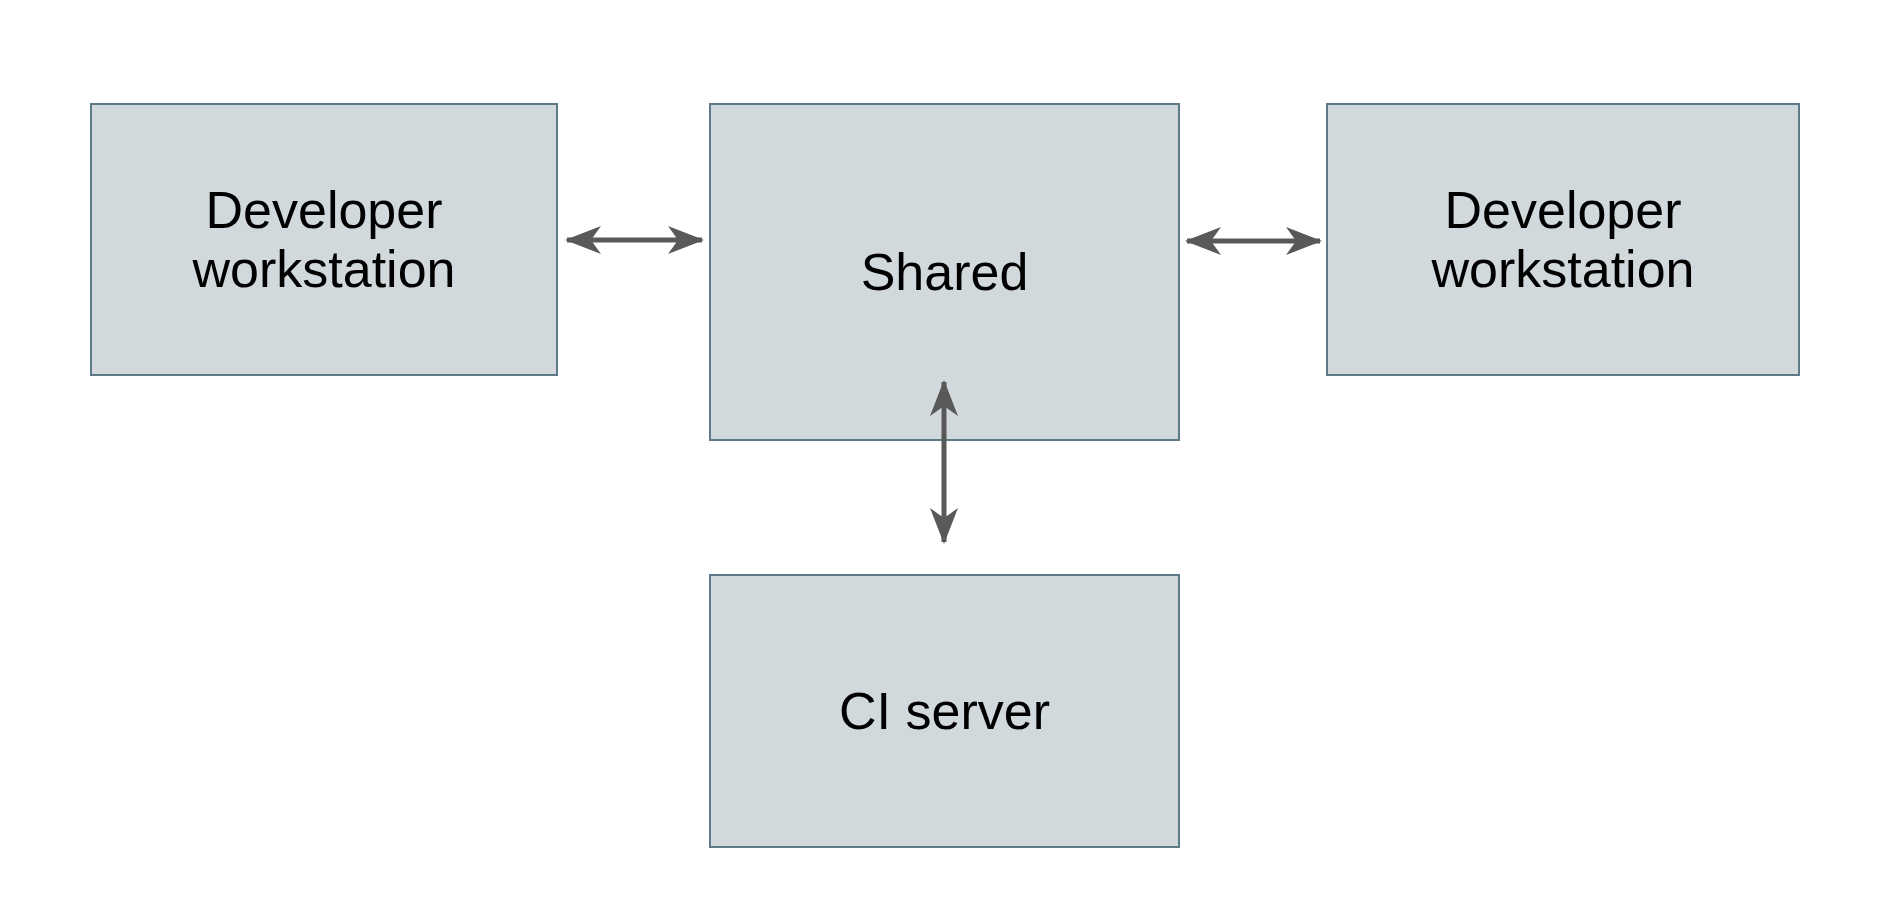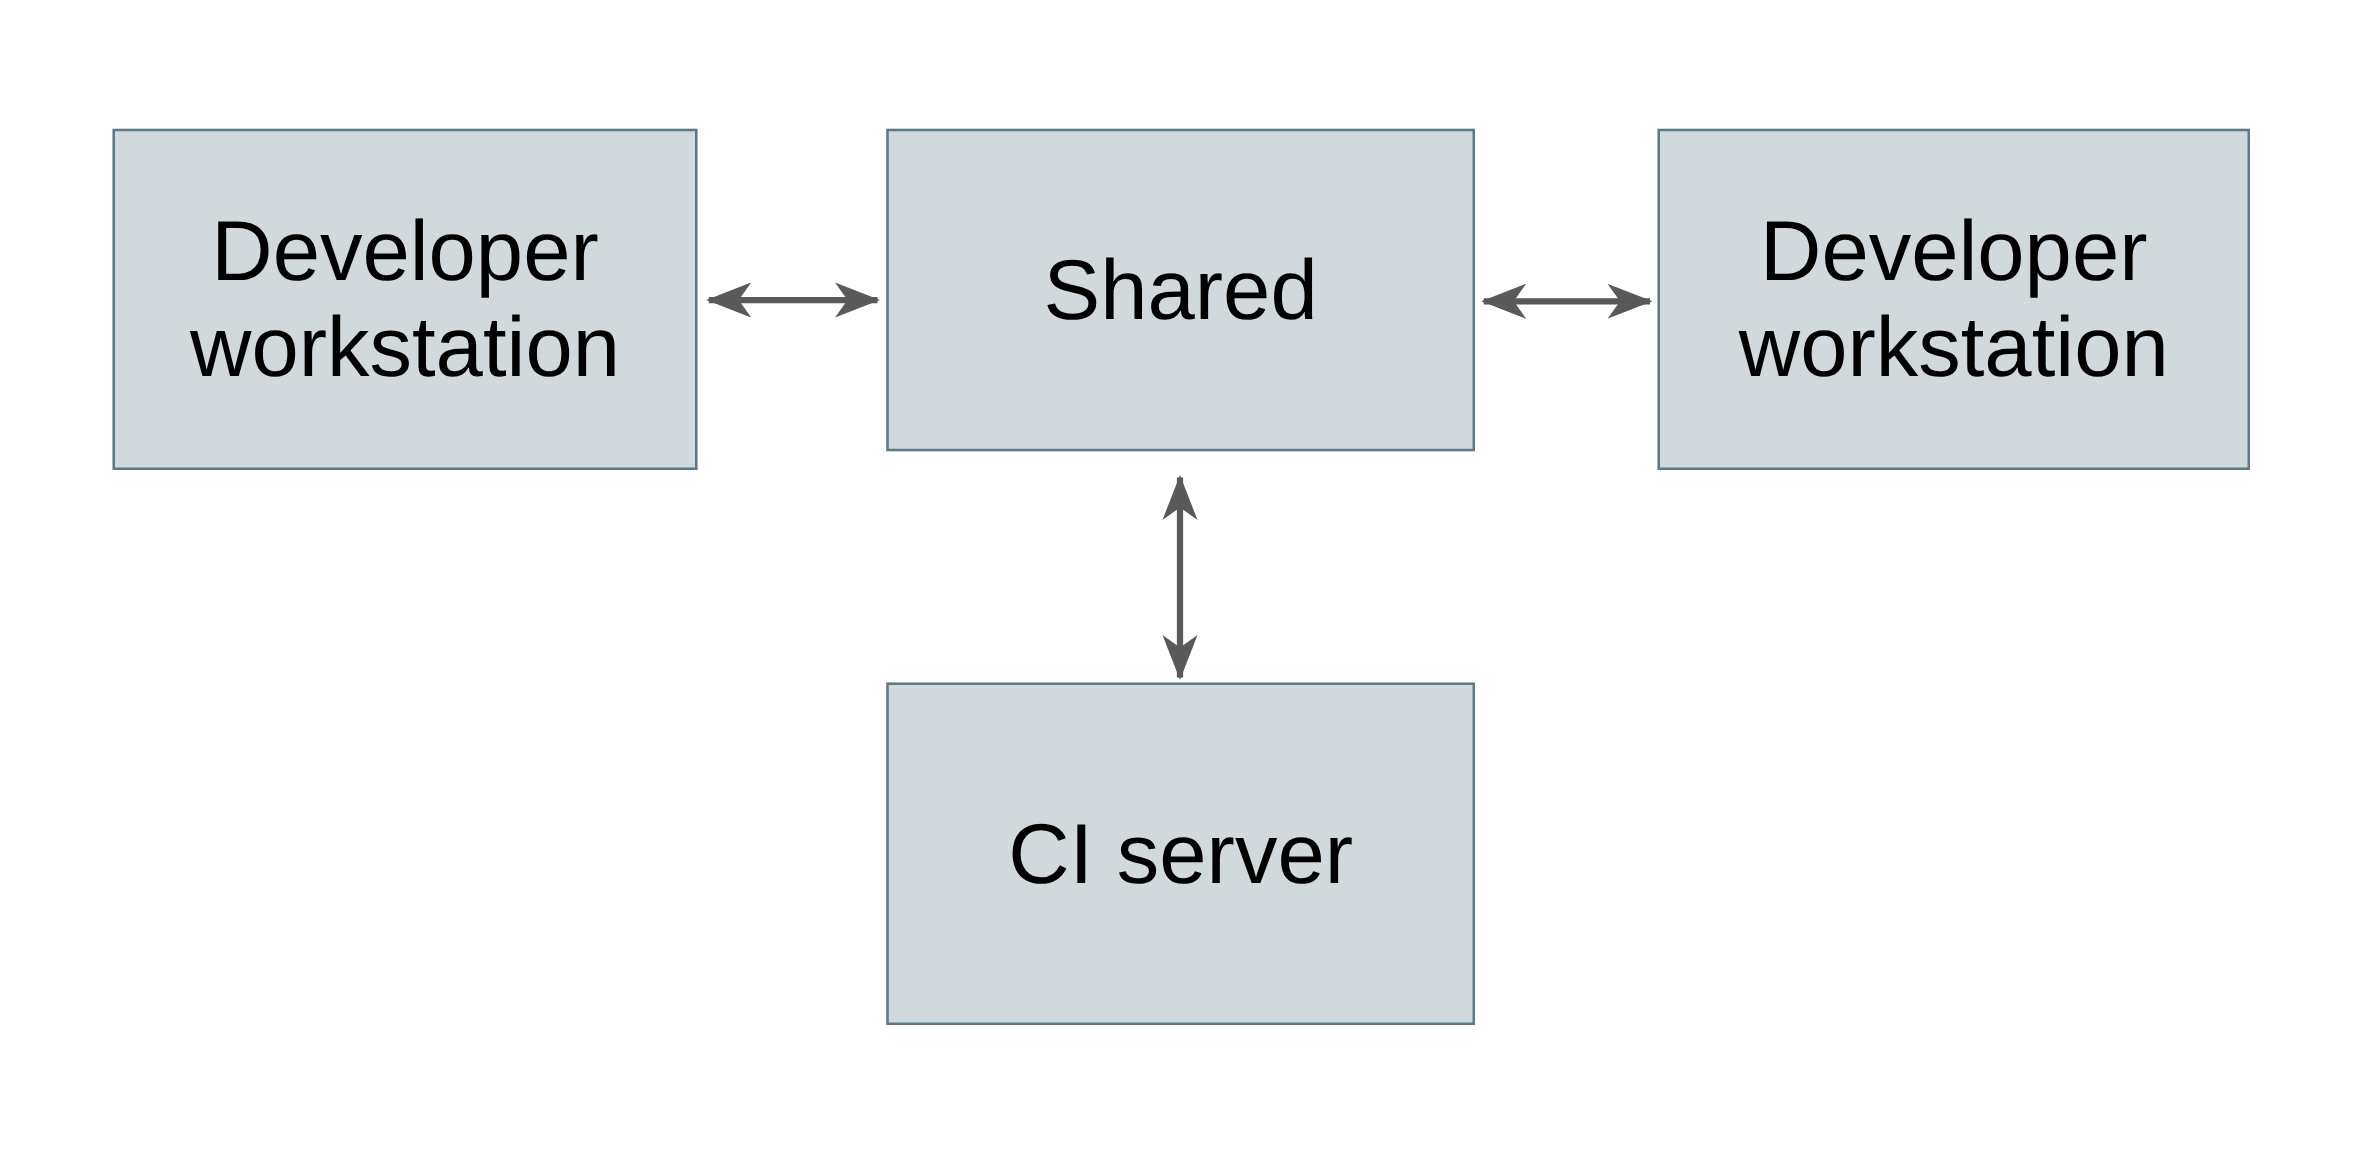--- a/index.html
+++ b/index.html
@@ -19,29 +19,29 @@
     position: absolute;
     box-sizing: border-box;
     background: #d2d9dc;
     border: 2px solid #5e7a88;
     display: flex;
     flex-direction: column;
     align-items: center;
     justify-content: center;
     text-align: center;
     color: #000000;
-    font-size: 68px;
+    font-size: 52px;
     line-height: 1.13;
     letter-spacing: 0px;
   }
   .node-label { white-space: nowrap; }
   #node-workstation-left  { left: 90px;   top: 103px; width: 468px; height: 273px; }
-  #node-shared-cache      { left: 709px;  top: 103px; width: 471px; height: 258px; text-align: right; }
+  #node-shared-cache      { left: 709px;  top: 103px; width: 471px; height: 338px; text-align: right; }
   #node-workstation-right { left: 1326px; top: 103px; width: 474px; height: 273px; }
-  #node-ci-server         { left: 709px;  top: 546px; width: 471px; height: 274px; }
+  #node-ci-server         { left: 709px;  top: 574px; width: 471px; height: 274px; }
   .edges-layer {
     position: absolute;
     left: 0; top: 0;
     width: 1900px;
     height: 922px;
     pointer-events: none;
   }
   .edge line {
     stroke: #595959;
     stroke-width: 5px;

